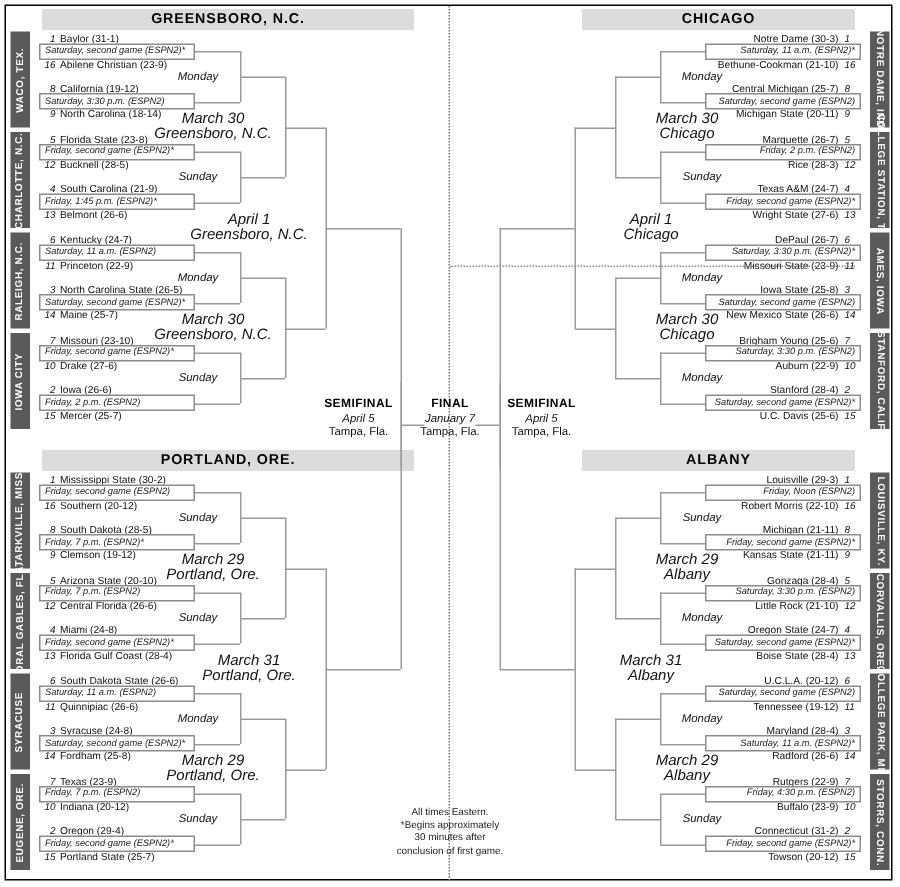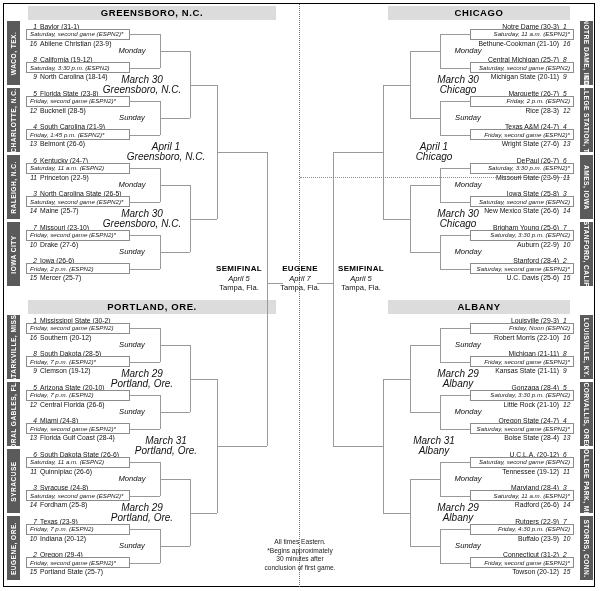--- a/index.html
+++ b/index.html
@@ -385,22 +385,22 @@
       <div class="ln lnv" style="left:333px;top:283px;height:163px;"></div>
       <div class="dotline" style="left:300px;top:177px;width:270px;"></div>
     </div>
 
   <div class="fblock" style="left:196px;top:264px;width:86px;">
     <div class="hd">SEMIFINAL</div>
     <div class="dt">April 5</div>
     <div class="pl">Tampa, Fla.</div>
   </div>
   <div class="fblock" style="left:272px;top:264px;width:56px;">
-    <div class="hd">EUGENE</div>
-    <div class="dt">April 7</div>
+    <div class="hd">FINAL</div>
+    <div class="dt">January 7</div>
     <div class="pl">Tampa, Fla.</div>
   </div>
   <div class="fblock" style="left:318px;top:264px;width:86px;">
     <div class="hd">SEMIFINAL</div>
     <div class="dt">April 5</div>
     <div class="pl">Tampa, Fla.</div>
   </div>
 
   <div class="ln lnh" style="left:267px;top:283px;width:16px;"></div>
   <div class="ln lnh" style="left:317px;top:283px;width:16px;"></div>

